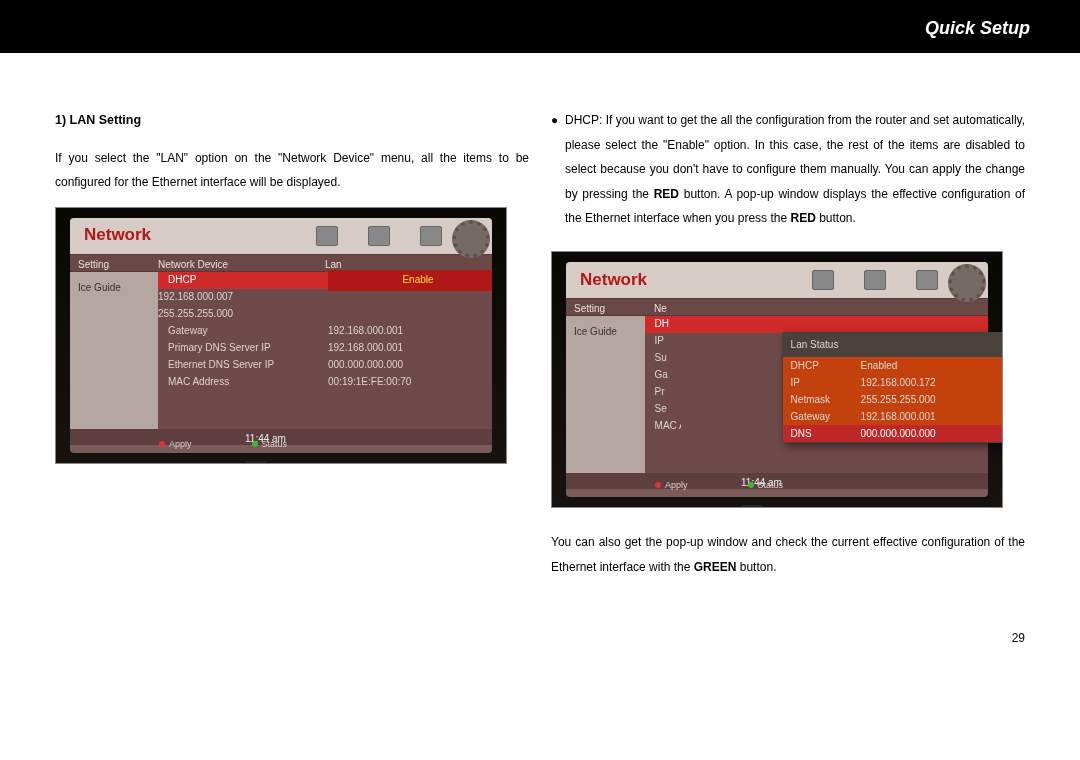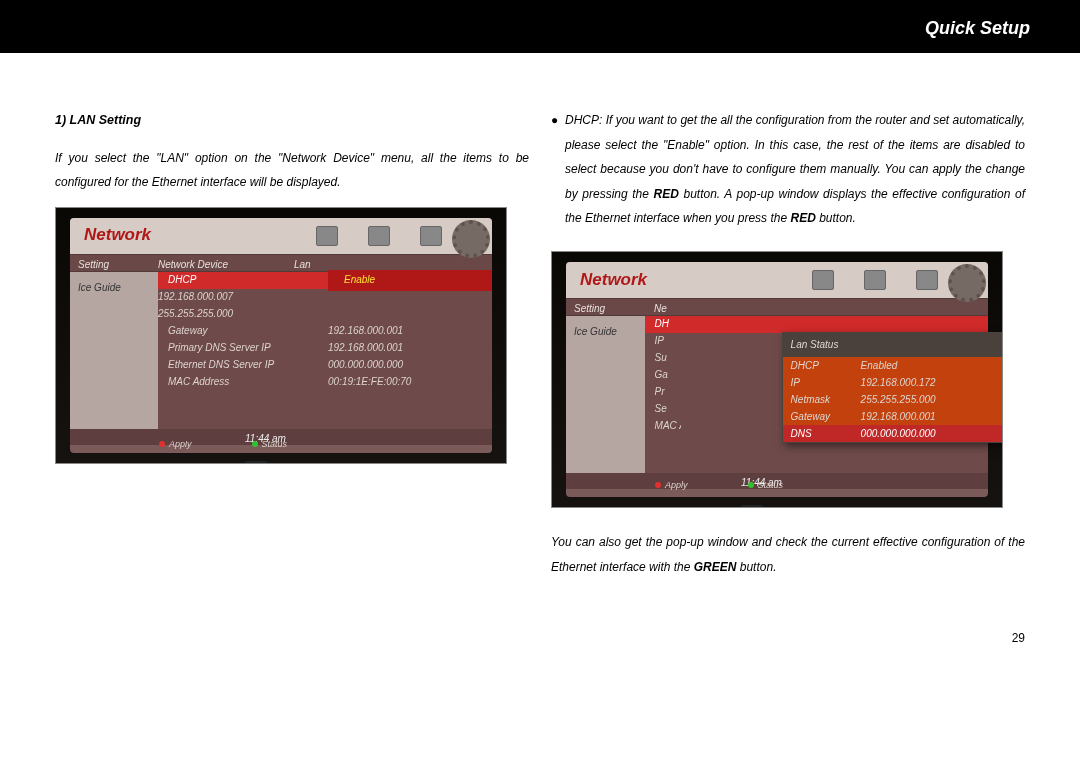--- a/index.html
+++ b/index.html
@@ -3,21 +3,21 @@
 <meta charset="utf-8">
 <style>
   body { margin:0; padding:0; font-family: Verdana, Arial, sans-serif; background:#fff; color:#000; width:1080px; }
   .header {
     background:#000; color:#fff; font-weight:bold; font-style:italic;
     font-size:18px; text-align:right; padding:18px 50px 14px 0;
   }
   .page {
     padding: 55px 55px 30px 55px;
     display:flex; gap:22px;
-    font-size:12px; line-height:2.05;font-style:italic;
+    font-size:12px; line-height:2.05;
   }
   .col { flex:1; min-width:0; }
   .sec-title { font-weight:bold; font-size:12.5px; margin-bottom:12px; }
   p { margin:0 0 12px 0; }
   .justify { text-align:justify; }
   .bullet { display:flex; }
   .bullet .dot { width:14px; flex:0 0 14px; }
   b { font-weight:bold; }
 
   
@@ -44,30 +44,30 @@
     color:#b01818; font-weight:bold; font-size:17px;
     padding-left:14px;
   }
   .topbar .icons {
     margin-left:auto; display:flex; gap:30px; padding-right:50px;
   }
   .topbar .ic { width:20px; height:18px; background:#888; border:1px solid #666; border-radius:2px; }
   .gearwrap { position:absolute; right:6px; top:2px; width:34px; height:34px; }
   .gear { width:30px; height:30px; border-radius:50%; background:#756a64; border:4px dotted #5d524c; }
   .midrule { height:16px; background:#6a4848; border-top:1px solid #523a3a; border-bottom:1px solid #523a3a; display:flex; font-size:10px; color:#e8e0db; }
-  .midrule .c1{ width:80px; padding-left:8px;} .midrule .c2{ width:136px;} .midrule .c3{flex:1;}
+  .midrule .c1{ width:80px; padding-left:8px;} .midrule .c2{ width:167px;} .midrule .c3{flex:1;}
   .body2 { display:flex; height:calc(100% - 36px - 16px - 26px); }
   .sidebar { width:80px; background:#b6a6a2; color:#333; font-size:10px; padding:6px 0 0 8px; }
   .sidebar .item { margin-bottom:4px; }
   .main { flex:1; background:#6e4a4a; color:#ddd4cf; font-size:10px; position:relative; }
   .row { display:flex; height:17px; align-items:center; }
   .row .lab { width:160px; padding-left:10px; }
   .row .val { flex:1; }
   .row.sel { background:#d02a2a; color:#fff; }
-  .row.sel .val { background:#b01818; color:#ffe030; padding-left:16px; }
+  .row.sel .val { background:#b01818; color:#ffe030; padding-left:16px;text-align:center; }
   .footer { height:16px; background:#5e3e3e; color:#ddd4cf; font-size:9px; display:flex; align-items:center; padding:0 24px; gap:10px;flex-direction:column; }
   .timecell { width:72px; font-size:10px; color:#eee; }
   .pill { display:inline-block; background:#222; color:#fff; font-size:7px; padding:1px 4px; border-radius:2px; margin-right:3px; }
   .rdot{ display:inline-block; width:6px;height:6px;border-radius:50%; background:#e03030; margin-right:4px;}
   .gdot{ display:inline-block; width:6px;height:6px;border-radius:50%; background:#30c030; margin-right:4px;}
 
   
   .popup {
     position:absolute; left:118px; top:16px; width:220px;
     background:#c2410c; color:#ded7d2; font-size:10px;

